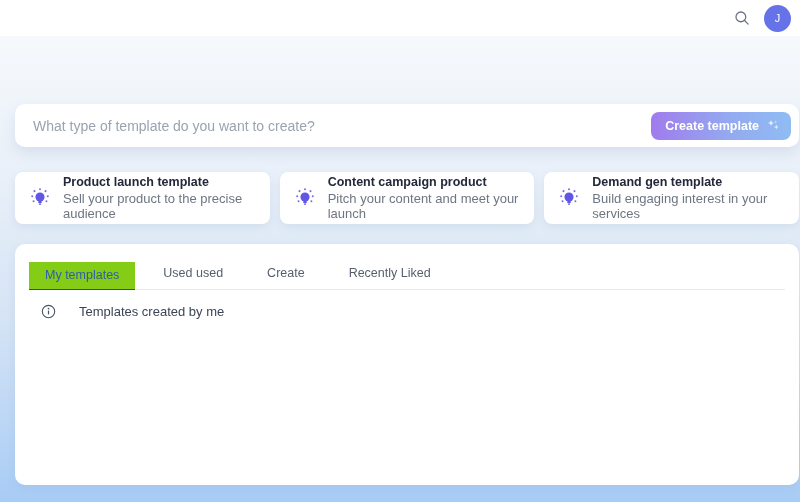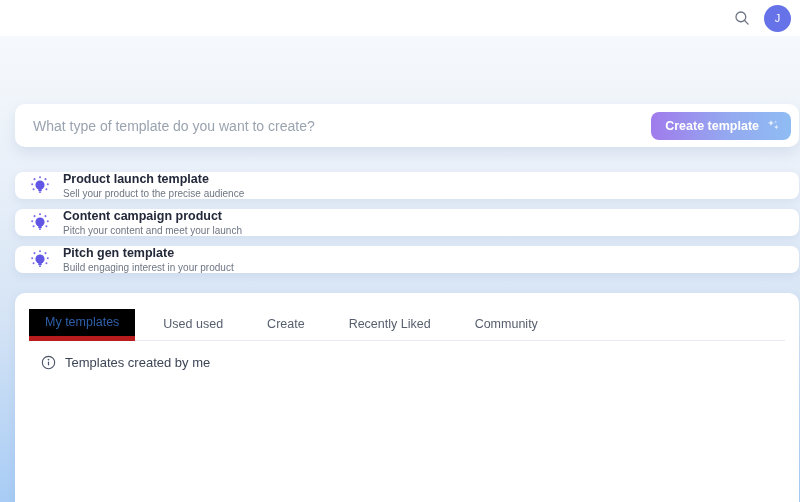--- a/index.html
+++ b/index.html
@@ -79,21 +79,20 @@
     align-items: center;
     gap: 7px;
     cursor: pointer;
   }
 
   
   .cards {
     display: flex;
     gap: 10px;
     margin-top: 25px;
-    flex-direction: column;
   }
   .card {
     flex: 1;
     height: 52px;
     background: #ffffff;
     border-radius: 8px;
     box-shadow: 0 3px 8px rgba(110, 140, 185, 0.14);
     display: flex;
     align-items: center;
     padding: 0 12px 0 14px;
@@ -101,21 +100,21 @@
     cursor: pointer;
   }
   .card-icon { flex: 0 0 auto; display: flex; }
   .card-text { display: flex; flex-direction: column; gap: 2px; }
   .card-title {
     font-size: 12.5px;
     font-weight: bold;
     color: #23293a;
   }
   .card-subtitle {
-    font-size: 10px;
+    font-size: 13px;
     color: #6e7683;
   }
 
   
   .panel {
     margin-top: 20px;
     height: 241px;
     background: #ffffff;
     border-radius: 10px;
     box-shadow: 0 3px 10px rgba(110, 140, 185, 0.12);
@@ -130,28 +129,28 @@
   .tab {
     padding: 6px 16px 7px 16px;
     font-size: 12.5px;
     color: #565e6d;
     cursor: pointer;
     border-bottom: 3px solid transparent;
     margin-bottom: -1px;
     white-space: nowrap;
   }
   .tab.active {
-    background: #000000;
+    background: #84cc16;
     color: #2d5fa8;
-    border-bottom: 5px solid #b91c1c;
+    border-bottom: 1px solid #b91c1c;
   }
   .empty-state {
     display: flex;
     align-items: flex-end;
-    gap: 9px;
+    gap: 23px;
     margin: 14px 0 0 12px;
   }
   .empty-state-text {
     font-size: 13px;
     color: #3c4555;
   }
 </style>
 </head>
 <body>
 
@@ -241,34 +240,33 @@
               <circle cx="20.5" cy="10" r="1.1"></circle>
                 <circle cx="5" cy="15.5" r="1.1"></circle>
               <circle cx="19" cy="15.5" r="1.1"></circle>
             </g>
             <circle cx="12" cy="11" r="5" fill="#6257e5"></circle>
             <rect x="10" y="15.4" width="4" height="2.2" rx="1" fill="#6257e5"></rect>
             <rect x="10.8" y="18" width="2.4" height="1.4" rx="0.7" fill="#6257e5"></rect>
           </svg>
         </span>
         <span class="card-text">
-          <span class="card-title">Pitch gen template</span>
-          <span class="card-subtitle">Build engaging interest in your product</span>
+          <span class="card-title">Demand gen template</span>
+          <span class="card-subtitle">Build engaging interest in your services</span>
         </span>
       </div>
 
     </div>
 
     <div class="panel">
       <div class="tabs">
         <div class="tab active">My templates</div>
         <div class="tab">Used used</div>
         <div class="tab">Create</div>
         <div class="tab">Recently Liked</div>
-        <div class="tab">Community</div>
       </div>
 
       <div class="empty-state">
         <span style="display:flex;">
           <svg width="15" height="15" viewBox="0 0 16 16">
             <circle cx="8" cy="8" r="6.6" fill="none" stroke="#4a5363" stroke-width="1.2"></circle>
             <rect x="7.35" y="6.9" width="1.3" height="4.2" rx="0.65" fill="#4a5363"></rect>
             <circle cx="8" cy="4.9" r="0.9" fill="#4a5363"></circle>
           </svg>
         </span>

